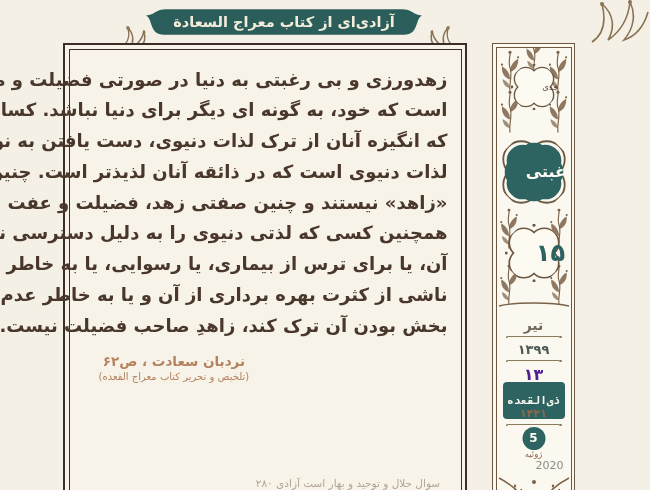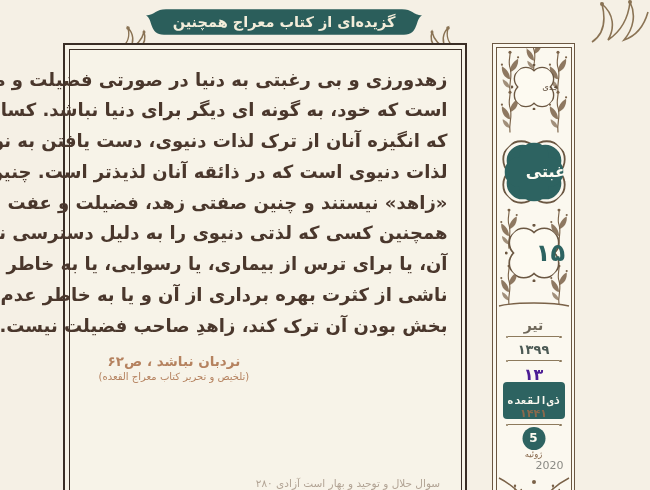--- a/index.html
+++ b/index.html
@@ -77,21 +77,21 @@
         <circle cx="10" cy="4" r="1.8" fill="currentColor"></circle>
         <circle cx="26" cy="8" r="1.5" fill="currentColor"></circle>
       </symbol>
     </defs>
   </svg>
 
   <div class="banner-wrap">
     <svg class="banner-svg" viewBox="0 0 276 30" preserveAspectRatio="none">
       <path d="M20,3 H256 C266,3 267,8 276,9 C269,12 273,27 258,27 H18 C3,27 7,12 0,9 C9,8 10,3 20,3 Z" fill="#2b5e5b"></path>
     </svg>
-    <div class="banner-title">گزیده‌ای از کتاب معراج همچنین</div>
+    <div class="banner-title">آزادی‌ای از کتاب معراج السعادة</div>
   </div>
   <svg class="flourish" style="left:118px;top:24px" width="34" height="26">
       <use href="#curl"></use>
     </svg>
   <svg class="flourish" style="left:424px;top:24px;transform:scaleX(-1)" width="34" height="26">
       <use href="#curl"></use>
     </svg>
   <svg class="flourish" style="left:588px;top:-2px" width="62" height="46" viewBox="0 0 62 46">
     <path d="M4,44 C16,36 18,22 14,6 C26,16 27,30 20,42 C32,34 40,22 42,4 C48,16 46,30 36,42 C48,38 56,28 60,14" fill="none" stroke="currentColor" stroke-width="1.6"></path>
     <circle cx="14" cy="6" r="2" fill="currentColor"></circle>
@@ -105,21 +105,21 @@
         <div class="qline">است که خود، به گونه ای دیگر برای دنیا نباشد. کسانی هستند</div>
         <div class="qline">که انگیزه آنان از ترک لذات دنیوی، دست یافتن به نوعی دیگر از</div>
         <div class="qline">لذات دنیوی است که در ذائقه آنان لذیذتر است. چنین کسانی</div>
         <div class="qline">«زاهد» نیستند و چنین صفتی زهد، فضیلت و عفت نیست.</div>
         <div class="qline">همچنین کسی که لذتی دنیوی را به دلیل دسترسی نداشتن به</div>
         <div class="qline">آن، یا برای ترس از بیماری، یا رسوایی، یا به خاطر دل‌زدگی</div>
         <div class="qline">ناشی از کثرت بهره برداری از آن و یا به خاطر عدم اطلاع از لذت</div>
         <div class="qline">بخش بودن آن ترک کند، زاهدِ صاحب فضیلت نیست.</div>
       </div>
       <div class="citation">
-        <div class="src">نردبان نباشد ، ص۶۲</div>
+        <div class="src">نردبان سعادت ، ص۶۲</div>
         <div class="note">(تلخیص و تحریر کتاب معراج القعده)</div>
       </div>
     </div>
   </div>
 
   <div class="sidebar">
     <div class="sidebar-inner">
 
       <svg class="orn" style="top:0;height:86px" viewBox="0 0 74 86">
         <use href="#sprig" x="-2" y="2" width="30" height="44"></use>

